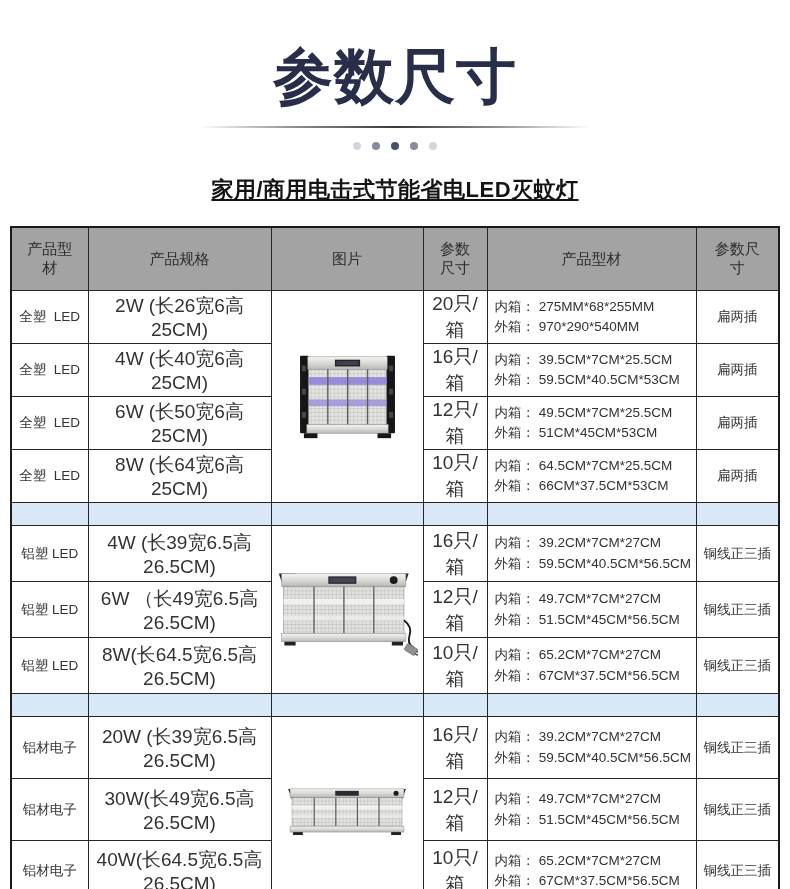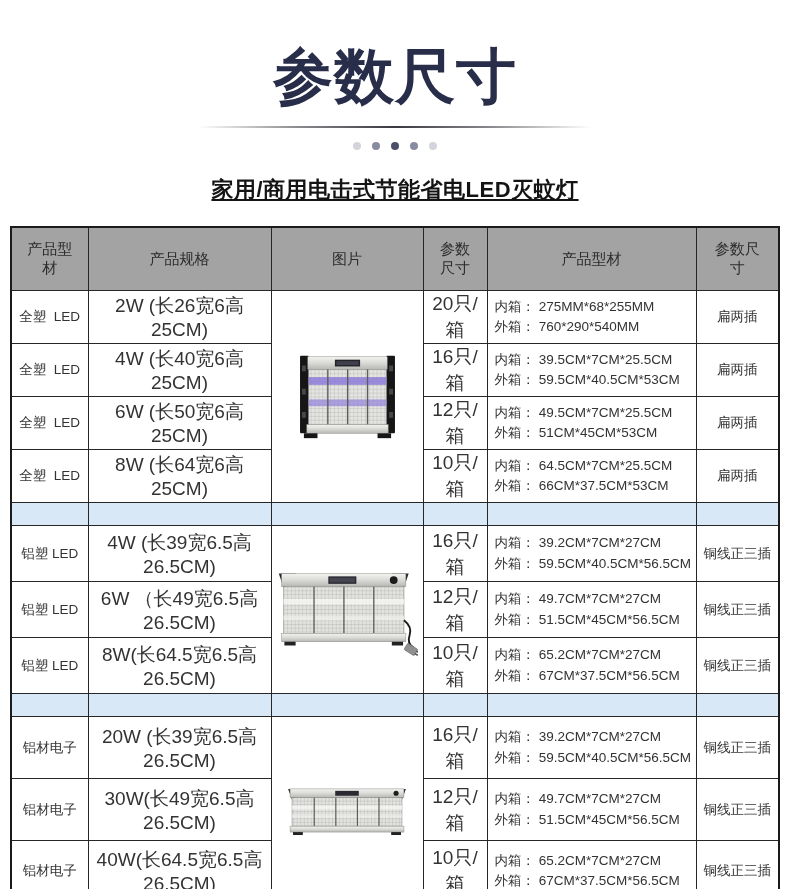--- a/index.html
+++ b/index.html
@@ -121,21 +121,21 @@
  <rect x="49.5" y="20" width="1.4" height="57" fill="#5c5c5a"></rect>
  <rect x="70" y="20" width="1.4" height="57" fill="#5c5c5a"></rect>
  <rect x="8" y="77" width="84" height="9" fill="url(#silA)" stroke="#8a8a88" stroke-width="0.5"></rect>
  <rect x="5" y="86" width="14" height="5" fill="#161616"></rect>
  <rect x="81" y="86" width="14" height="5" fill="#161616"></rect>
 </svg>
         </td>
         <td class="c-qty">20只/箱</td>
         <td class="c-pack">
           <div>内箱： 275MM*68*255MM</div>
-          <div>外箱： 760*290*540MM</div>
+          <div>外箱： 970*290*540MM</div>
         </td>
         <td class="c-plug">扁两插</td>
       </tr>
       <tr class="g0">
         <td class="c-mat">全塑&nbsp;&nbsp;LED</td>
         <td class="c-spec">4W (长40宽6高25CM)</td>
         <td class="c-qty">16只/箱</td>
         <td class="c-pack">
           <div>内箱： 39.5CM*7CM*25.5CM</div>
           <div>外箱： 59.5CM*40.5CM*53CM</div>

